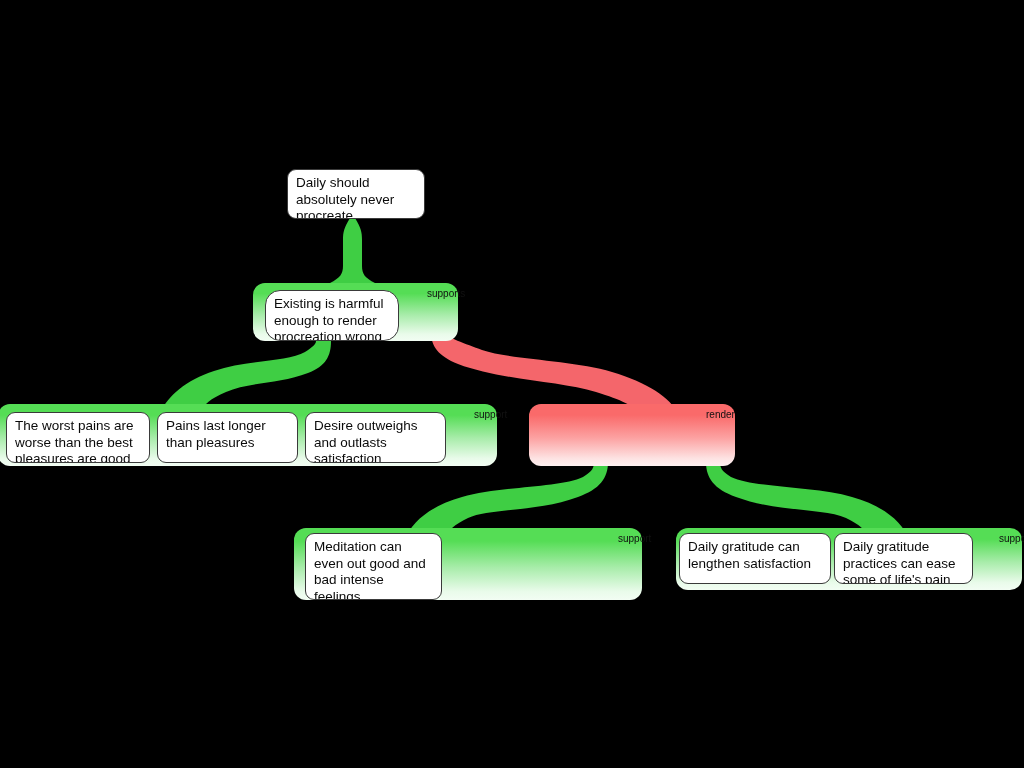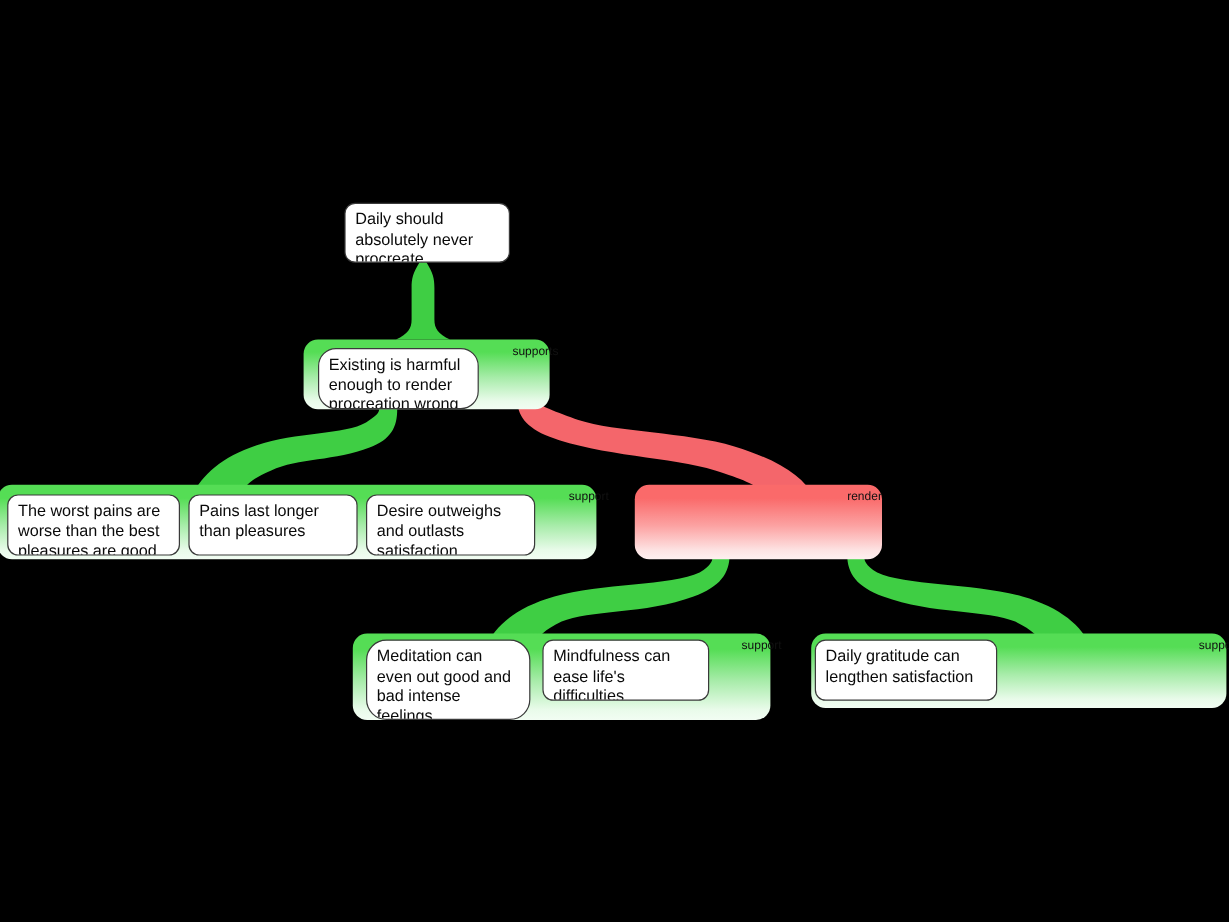--- a/index.html
+++ b/index.html
@@ -137,21 +137,21 @@
   <div class="claim" style="left:157px; top:412px; width:141px; height:51px;">Pains last longer than pleasures</div>
   <div class="claim" style="left:305px; top:412px; width:141px; height:51px;">Desire outweighs and outlasts satisfaction</div>
 
   <div class="panel oppose" style="left:529px; top:404px; width:206px; height:62px;">
     <span class="panel-label" style="left:157px;">render</span>
   </div>
 
   <div class="panel support" style="left:294px; top:528px; width:348px; height:72px;">
     <span class="panel-label" style="left:304px;">support</span>
   </div>
-  <div class="claim" style="left:305px; top:533px; width:137px; height:67px;border-radius:17px;">Meditation can even out good and bad intense feelings</div>
-  <div class="claim" style="left:452px; top:533px; width:139px; height:51px;">Mindfulness can ease life's difficulties</div>
+  <div class="claim" style="left:305px; top:533px; width:137px; height:67px;">Meditation can even out good and bad intense feelings</div>
 
   <div class="panel support" style="left:676px; top:528px; width:346px; height:62px;">
     <span class="panel-label" style="left:303px;">support</span>
   </div>
   <div class="claim" style="left:679px; top:533px; width:152px; height:51px;">Daily gratitude can lengthen satisfaction</div>
+  <div class="claim" style="left:834px; top:533px; width:139px; height:51px;">Daily gratitude practices can ease some of life's pain</div>
 
 </div>
 
 </body></html>

